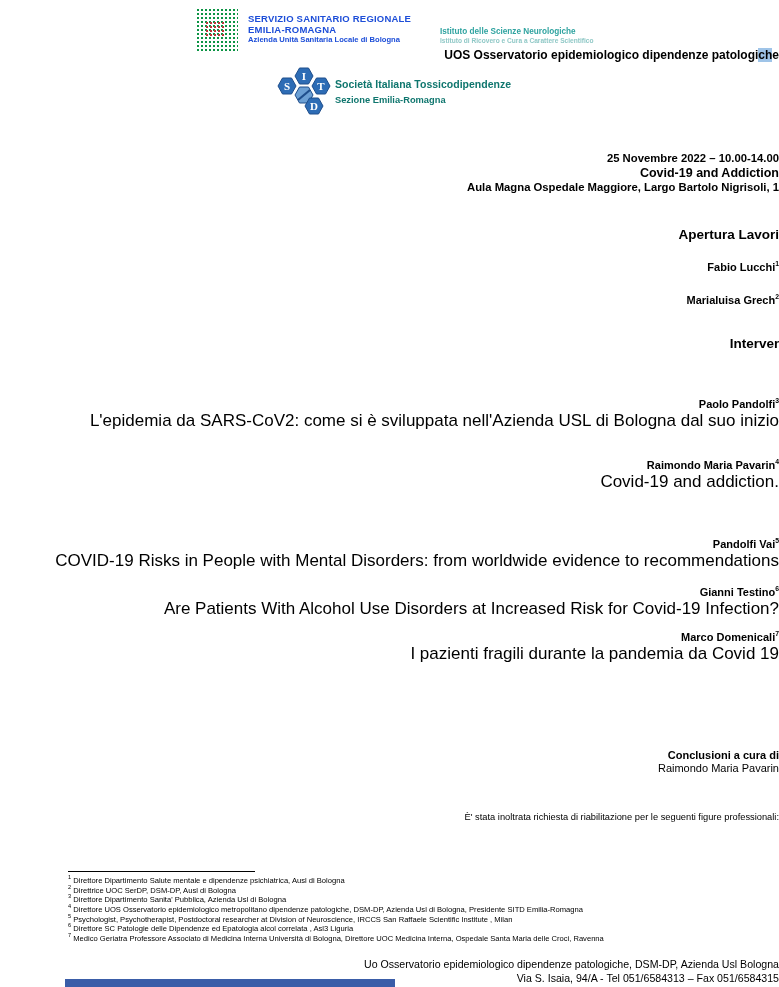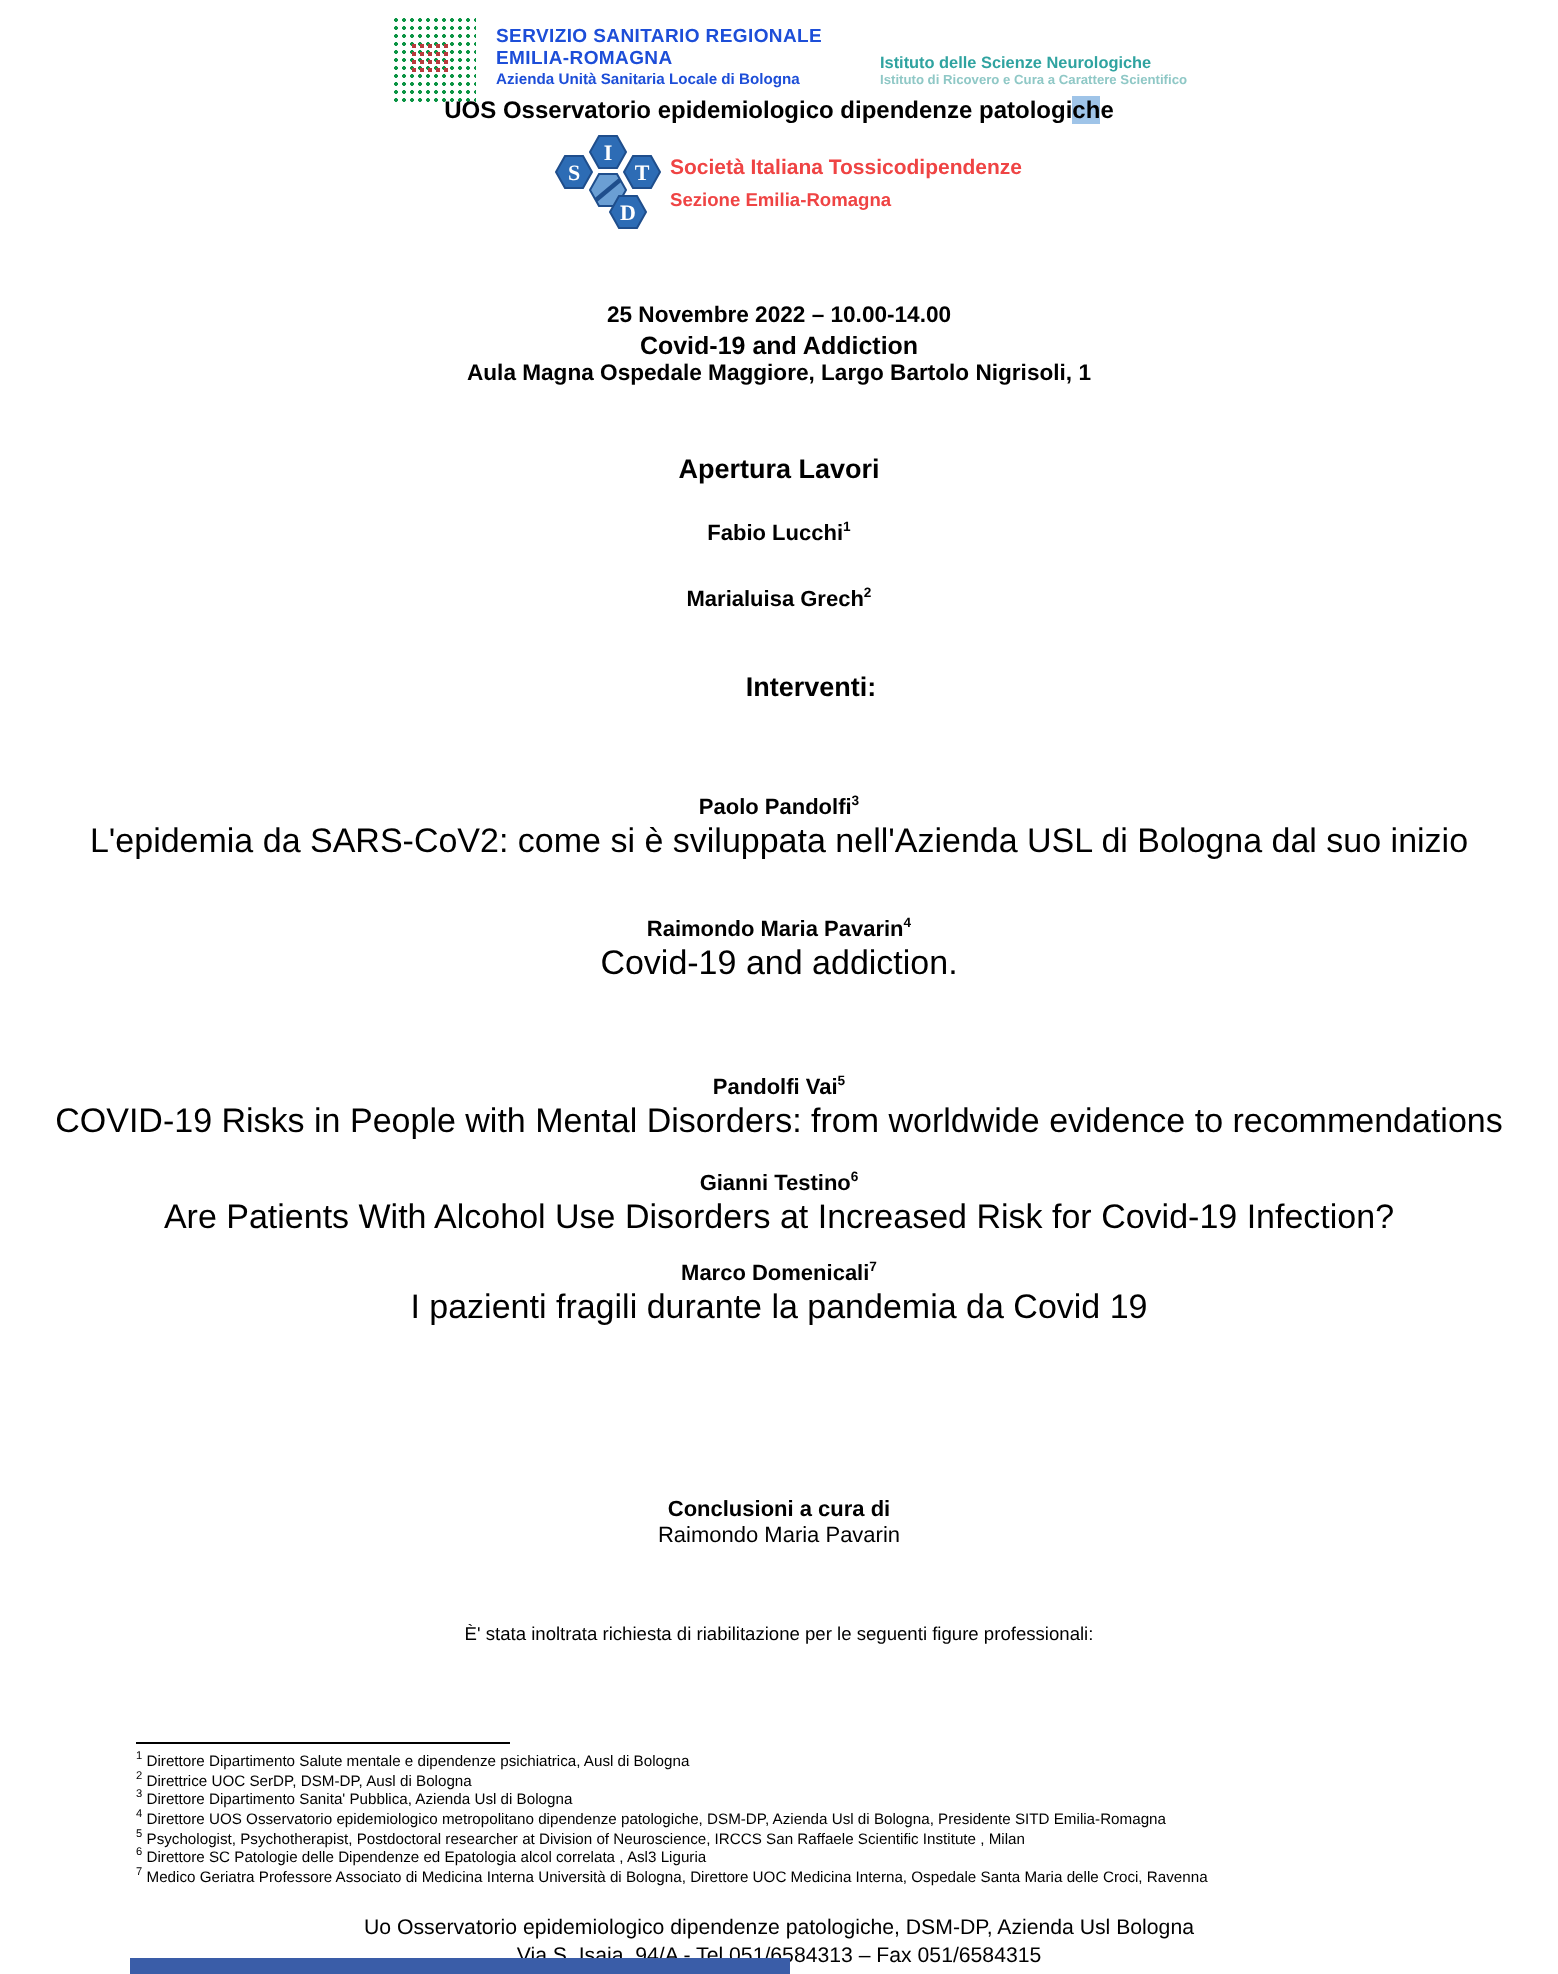--- a/index.html
+++ b/index.html
@@ -1,19 +1,19 @@
 <!DOCTYPE html>
 <html><head>
 <meta charset="utf-8">
 <style>
   html,body{margin:0;padding:0;background:#fff;}
   .page{position:relative;width:779px;height:987px;background:#fff;overflow:hidden;
         font-family:"Liberation Sans",sans-serif;color:#000;}
   .abs{position:absolute;}
-  .cblock{position:absolute;left:0;width:779px;text-align:center;}
+  .cblock{position:absolute;left:0;width:779px;text-align:right;}
   .b{font-weight:bold;}
   sup{font-size:0.62em;vertical-align:super;line-height:0;}
 
   
   .mosaic{left:196px;top:8px;width:42px;height:44px;
           background-image:radial-gradient(circle,#0b9444 34%,transparent 38%);
           background-size:4px 4px;}
   .mosaic-red{position:absolute;left:9px;top:13px;width:21px;height:17px;
           background-image:radial-gradient(circle,#b93a3c 38%,transparent 42%);
           background-size:4px 4px;}
@@ -22,21 +22,21 @@
   .ssr .l2{font-size:9.5px;font-weight:bold;letter-spacing:.2px;}
   .ssr .l3{font-size:7.6px;font-weight:bold;margin-top:1px;}
   .isnb{left:440px;top:27px;color:#2fa3a0;line-height:1.25;}
   .isnb .l1{font-size:8.2px;font-weight:bold;}
   .isnb .l2{font-size:6.6px;color:#8fc8c6;font-weight:bold;}
   .uos-line{top:48px;font-size:12px;font-weight:bold;}
   .hl{background:#9fc4e8;}
 
   
   .sitd-hex{left:276px;top:66px;}
-  .sitd-text{left:335px;top:79px;color:#ef4444;line-height:1;}
+  .sitd-text{left:335px;top:79px;color:#0f766e;line-height:1;}
   .sitd-text .n{font-size:10.5px;font-weight:bold;}
   .sitd-text .s{font-size:9.3px;font-weight:bold;margin-top:6px;}
   .hexletter{font-family:"Liberation Serif",serif;font-weight:bold;fill:#fff;font-size:11px;}
 
   
   .event{top:152px;font-size:11.3px;font-weight:bold;line-height:1.22;}
   .event .t{font-size:12.5px;}
 
   .h-big{font-size:13.5px;font-weight:bold;}
   .apertura-h{top:227px;}

